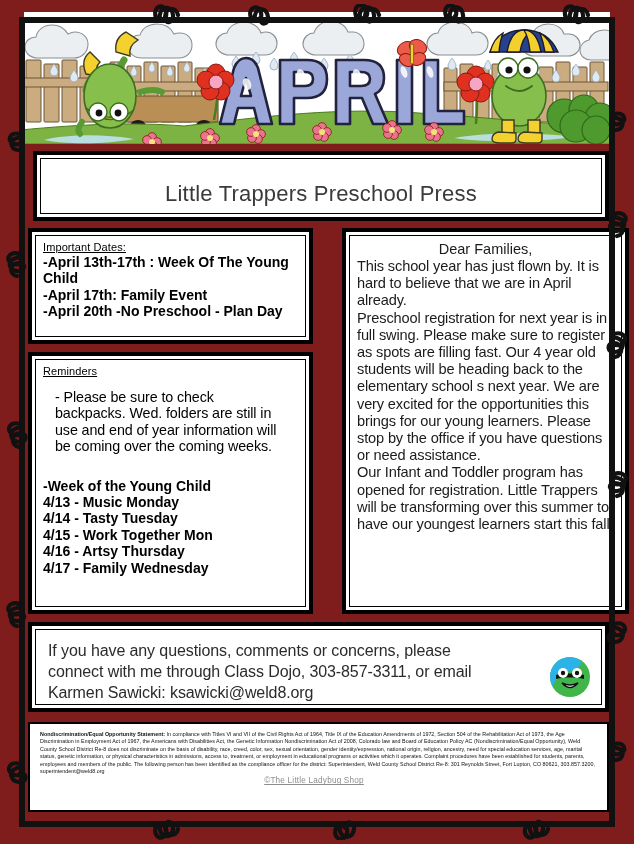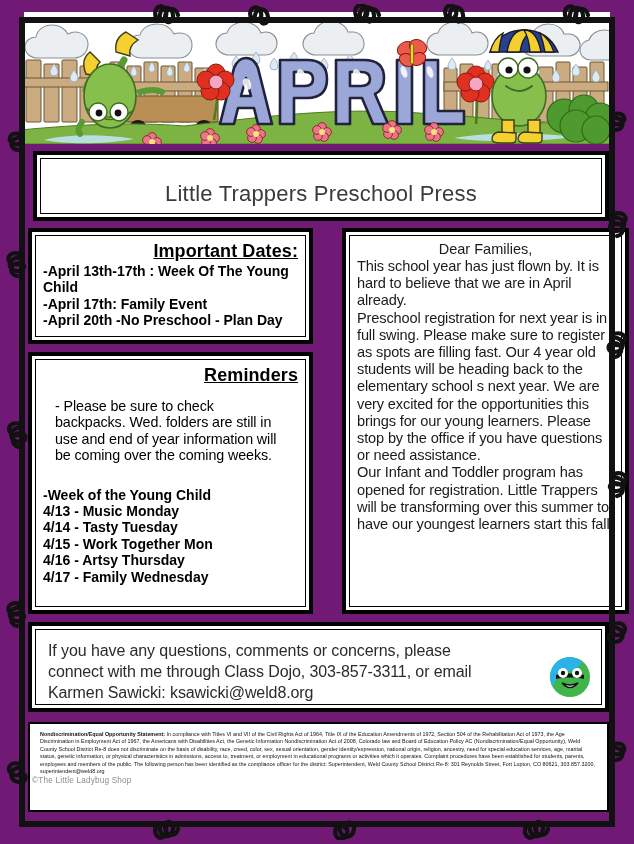--- a/index.html
+++ b/index.html
@@ -7,21 +7,21 @@
   body{
     width:634px;height:844px;
     background:#ffffff;
     font-family:"Liberation Sans", sans-serif;
     overflow:hidden;
     position:relative;
   }
   .page{
     position:absolute;inset:0;
     width:634px;height:844px;
-    background:#701a75;
+    background:#7f1d1d;
   }
 
   
   .doodle-frame{
     position:absolute;left:6px;top:4px;
     width:622px;height:836px;
     pointer-events:none;
     z-index:5;
   }
   .doodle-frame svg{display:block;width:100%;height:100%;}
@@ -70,23 +70,23 @@
   #letter-box{left:322px;top:228px;width:287px;height:386px;margin-left:20px;}
   
   #contact-box{left:28px;top:622px;width:581px;height:90px;}
   
   #legal-box{left:28px;top:722px;width:581px;height:90px;border-width:2px;}
   #legal-box .inner{border:none;inset:2px;}
 
   .pad{padding:5px 7px 4px 7px;}
 
   .sec-title{
-    text-align:right;
-    font-weight:700;
-    font-size:18px;
+    text-align:left;
+    font-weight:400;
+    font-size:11px;
     color:#000;
     text-decoration:underline;
     margin:0 0 1px 0;
     letter-spacing:.1px;
   }
   .bodyline{
     font-size:14.3px;
     line-height:16.4px;
     color:#000;
     margin:12px;
@@ -121,25 +121,26 @@
   .legal{
     font-size:5.35px;
     line-height:7.4px;
     color:#111;
     padding:5px 8px 0 8px;
     text-align:left;
     letter-spacing:.02px;
   }
   .legal b{font-weight:700;}
   .legal-credit{
-    text-align:left;
+    text-align:center;
     font-size:8.2px;
     color:#8d8d8d;
     padding:1px 9px 0 0;
     letter-spacing:.2px;
+    text-decoration:underline;
   }
 </style>
 </head>
 <body>
 
 <div class="page">
 
   <div class="banner">
     <svg viewBox="0 0 586 132" xmlns="http://www.w3.org/2000/svg">
       <rect x="0" y="0" width="586" height="132" fill="#ffffff"></rect>

